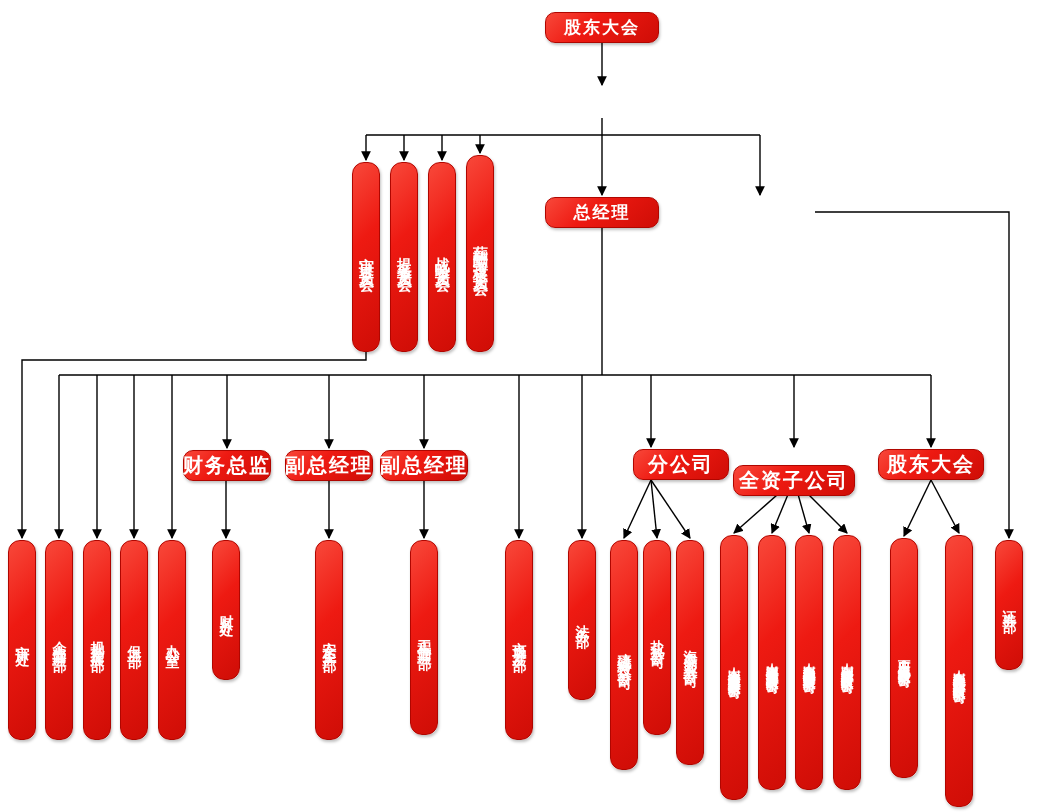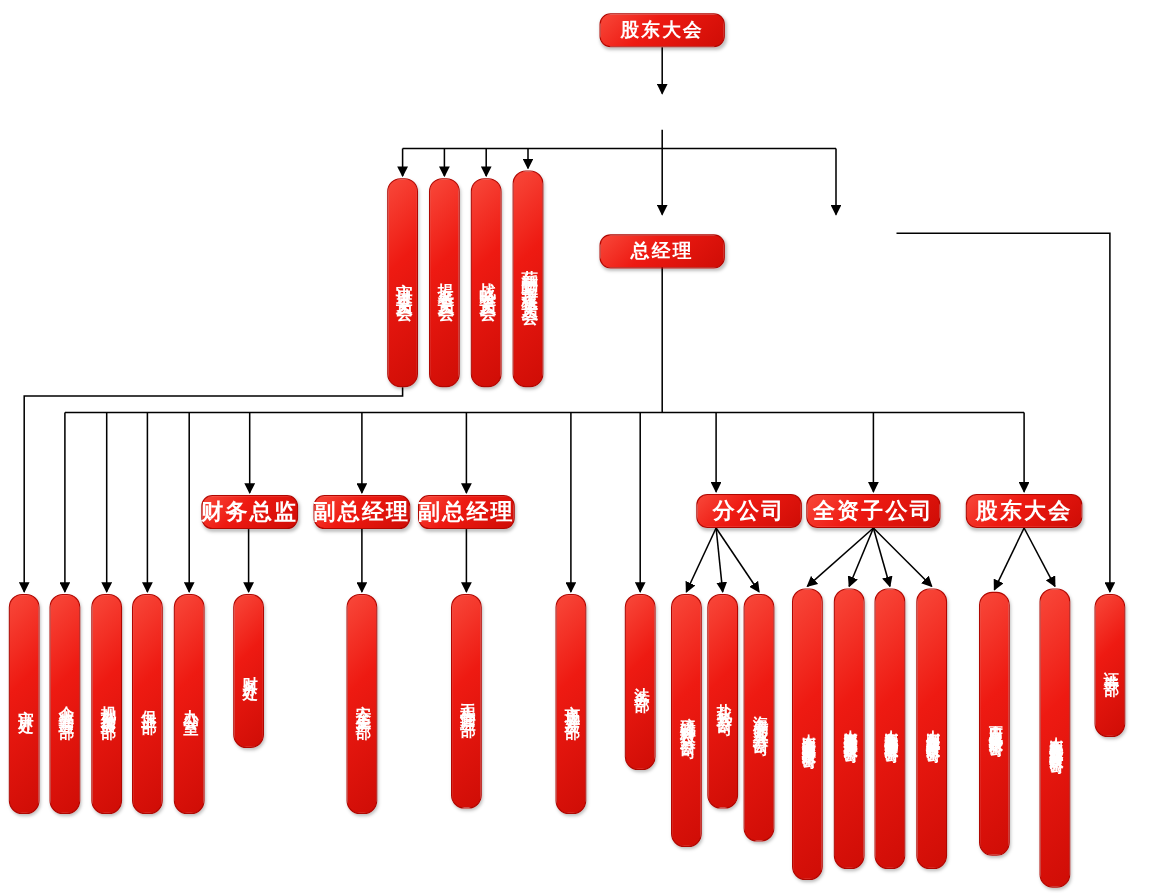--- a/index.html
+++ b/index.html
@@ -1,21 +1,21 @@
 <!DOCTYPE html>
 <html style="--box-fill: #ee1a12; --box-border: #b00600; --box-text: #ffffff; --line: #000000; --bg: #ffffff;"><head>
 <meta charset="utf-8">
 <style>
   :root{
     --box-fill:#ee1a12; --box-border:#b00600; --box-text:#ffffff; --line:#000000; --bg:#ffffff;
   }
   html,body{margin:0;padding:0;background:var(--bg);}
   #stage{
     position:relative; width:1048px; height:812px; background:var(--bg);
-    font-family:Liberation Mono, monospace; overflow:hidden;
+    font-family:Liberation Serif, serif; overflow:hidden;
   }
   #connectors{position:absolute;left:0;top:0;width:1048px;height:812px;}
   .connector{stroke:var(--line);stroke-width:1.4;fill:none;}
   .node{
     position:absolute; background:var(--box-fill);
     background:linear-gradient(135deg,#f8483a 0%,var(--box-fill) 40%,#cf0d06 100%);
     border:1px solid var(--box-border); color:var(--box-text); font-weight:bold;
     display:flex; align-items:center; justify-content:center; box-sizing:border-box;
     border-radius:10px; box-shadow:1px 2px 3px rgba(0,0,0,.25);
   }
@@ -74,21 +74,21 @@
     <path class="connector" d="M794,480 L809,533" marker-end="url(#arrow)"></path>
     <path class="connector" d="M794,480 L847,533" marker-end="url(#arrow)"></path>
     <path class="connector" d="M931,480 L904,536" marker-end="url(#arrow)"></path>
     <path class="connector" d="M931,480 L959,533" marker-end="url(#arrow)"></path>
     <path class="connector" d="M815,212 L1009,212 L1009,538" marker-end="url(#arrow)"></path>
   </svg>
 
   <div class="node h" style="left:545px;top:12px;width:114px;height:31px">
       <span>股东大会</span>
     </div>
-  <div class="node h" style="left:545px;top:213px;width:114px;height:31px">
+  <div class="node h" style="left:545px;top:197px;width:114px;height:31px">
       <span>总经理</span>
     </div>
 
   <div class="node v cmt" style="left:352px;top:162px;width:28px;height:190px">
       <span>审计委员会</span>
     </div>
   <div class="node v cmt" style="left:390px;top:162px;width:28px;height:190px">
       <span>提名委员会</span>
     </div>
   <div class="node v cmt" style="left:428px;top:162px;width:28px;height:190px">
@@ -103,21 +103,21 @@
     </div>
   <div class="node h mid" style="left:285px;top:450px;width:88px;height:31px">
       <span>副总经理</span>
     </div>
   <div class="node h mid" style="left:380px;top:450px;width:88px;height:31px">
       <span>副总经理</span>
     </div>
   <div class="node h mid" style="left:633px;top:449px;width:96px;height:31px">
       <span>分公司</span>
     </div>
-  <div class="node h mid" style="left:733px;top:449px;width:122px;height:31px">
+  <div class="node h mid" style="left:733px;top:465px;width:122px;height:31px">
       <span>全资子公司</span>
     </div>
   <div class="node h mid" style="left:878px;top:449px;width:106px;height:31px">
       <span>股东大会</span>
     </div>
 
   <div class="node v" style="left:8px;top:540px;width:28px;height:200px">
       <span>审计处</span>
     </div>
   <div class="node v" style="left:45px;top:540px;width:28px;height:200px">

